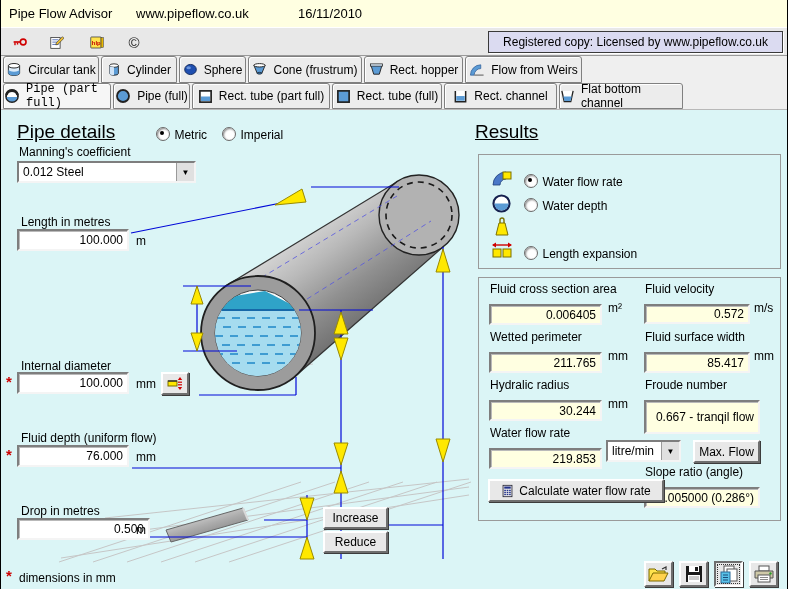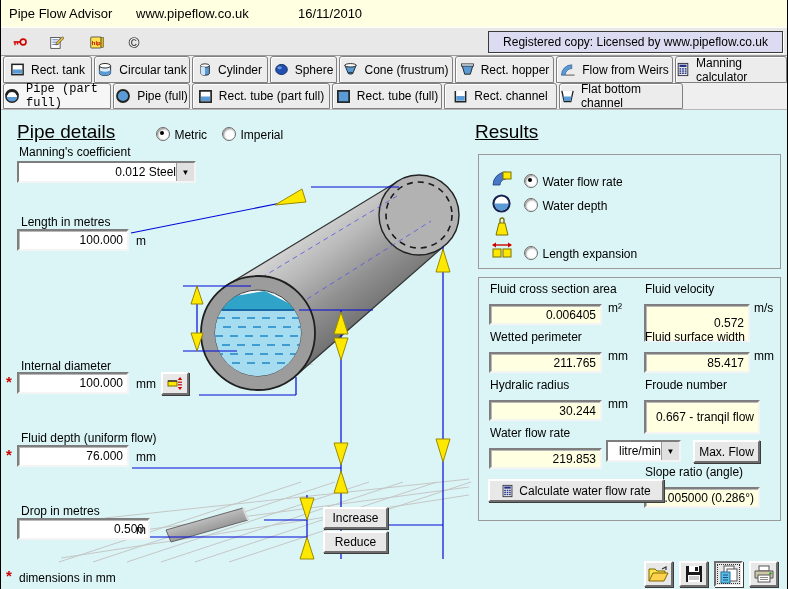--- a/index.html
+++ b/index.html
@@ -24,21 +24,21 @@
   .lbl{position:absolute;font-size:12px;color:#000;white-space:nowrap;z-index:2;}
   .head{position:absolute;font-size:19px;color:#000;text-decoration:underline;z-index:2;white-space:nowrap;}
   .fld{position:absolute;background:#fff;border:2px solid;border-color:#7e7e7e #f4f4f4 #f4f4f4 #7e7e7e;box-shadow:inset 1px 1px 0 #b9b9b9;font-size:12px;color:#000;display:flex;align-items:center;justify-content:flex-end;padding-right:4px;box-sizing:border-box;z-index:2;}
   .resfld{background:#FFFFE1;margin-top:7px;}
   .btn{position:absolute;background:#E8E8E8;border:2px solid;border-color:#ffffff #6e6e6e #6e6e6e #ffffff;box-shadow:1px 1px 0 #3c3c3c;font-size:12px;color:#000;display:flex;align-items:center;justify-content:center;gap:5px;box-sizing:border-box;z-index:2;padding:0;font-family:"Liberation Sans",sans-serif;}
   .radio{display:inline-block;width:12px;height:12px;border-radius:50%;background:#fff;border:1px solid #6a6a6a;box-shadow:inset 1px 1px 2px rgba(0,0,0,.45);position:relative;vertical-align:-2px;}
   .radio.sel::after{content:"";position:absolute;left:3px;top:3px;width:4px;height:4px;border-radius:50%;background:#000;}
   .radiolabel{font-size:12px;color:#000;}
   .req{position:absolute;color:#CC0000;font-size:15px;font-weight:bold;z-index:2;}
   .dd{position:absolute;background:#fff;border:2px solid;border-color:#7e7e7e #f4f4f4 #f4f4f4 #7e7e7e;box-sizing:border-box;display:flex;align-items:center;font-size:12px;z-index:2;}
-  .dd .txt{flex:1;padding-left:4px;white-space:nowrap;overflow:hidden;text-align:right;}
+  .dd .txt{flex:1;padding-left:4px;white-space:nowrap;overflow:hidden;}
   .dd .arrowbtn{width:17px;align-self:stretch;background:#E0E0E0;border-left:1px solid #9a9a9a;display:flex;align-items:center;justify-content:center;font-size:8px;color:#000;}
   .iconbtn{position:absolute;width:29px;height:26px;background:#E8E8E8;border:2px solid;border-color:#ffffff #6e6e6e #6e6e6e #ffffff;box-shadow:1px 1px 0 #3c3c3c;display:flex;align-items:center;justify-content:center;z-index:2;padding:0;}
   .iconbtn.pressed{border-color:#6e6e6e #ffffff #ffffff #6e6e6e;outline:1px dotted #333;outline-offset:-4px;}
 </style>
 </head>
 <body>
 
 <div id="app">
 
   <div id="titlebar">
@@ -72,27 +72,20 @@
         <text x="2.5" y="12" font-size="8" font-weight="bold" fill="#C00000" font-family="Liberation Sans,sans-serif">hlp</text>
       </svg>
     </button>
     <button class="toolbtn" style="left:120px">
       <span style="font-size:15px;color:#222;">©</span>
     </button>
     <div id="regbox">Registered copy: Licensed by www.pipeflow.co.uk</div>
   </div>
 
   <div id="tabs1" class="tabstrip">
-    <div class="tab" style="width:89px">
-      <svg width="15" height="15" viewBox="0 0 16 16">
-          <rect x="2" y="2.5" width="12" height="11" fill="#fff" stroke="#222" stroke-width="1.6"></rect>
-          <rect x="3.2" y="8" width="9.6" height="4.4" fill="#5B9BD5"></rect>
-        </svg>
-      <span>Rect. tank</span>
-    </div>
     <div class="tab" style="width:96px">
       <svg width="16" height="15" viewBox="0 0 16 16">
           <path d="M2 4 L2 12 A6 2.4 0 0 0 14 12 L14 4" fill="#dcecfa" stroke="#222"></path>
           <path d="M2 8 L2 12 A6 2.4 0 0 0 14 12 L14 8 A6 2.4 0 0 1 2 8" fill="#5B9BD5" stroke="none"></path>
           <ellipse cx="8" cy="4" rx="6" ry="2.4" fill="#fff" stroke="#222"></ellipse>
         </svg>
       <span>Circular tank</span>
     </div>
     <div class="tab" style="width:76px">
       <svg width="14" height="15" viewBox="0 0 16 16">
@@ -123,38 +116,20 @@
           <rect x="1.5" y="2" width="13" height="2.4" fill="#dcecfa" stroke="#222" stroke-width="0.8"></rect>
         </svg>
       <span>Rect. hopper</span>
     </div>
     <div class="tab" style="width:117px">
       <svg width="16" height="15" viewBox="0 0 16 16">
           <path d="M1 14 A11 11 0 0 1 12 3 L12 7 A7 7 0 0 0 5 14 Z" fill="#5B9BD5" stroke="#2f5f9a" stroke-width="0.8"></path>
           <line x1="5" y1="14" x2="15" y2="14" stroke="#888" stroke-width="1.6"></line>
         </svg>
       <span>Flow from Weirs</span>
-    </div>
-    <div class="tab" style="flex:1">
-      <svg width="14" height="15" viewBox="0 0 16 16">
-          <rect x="2.5" y="1" width="11" height="14" fill="#e8e8e8" stroke="#223"></rect>
-          <rect x="4" y="2.5" width="8" height="2.6" fill="#20308a"></rect>
-          <g fill="#20308a">
-            <rect x="4" y="6.5" width="2" height="1.6"></rect>
-            <rect x="7" y="6.5" width="2" height="1.6"></rect>
-            <rect x="10" y="6.5" width="2" height="1.6"></rect>
-            <rect x="4" y="9" width="2" height="1.6"></rect>
-            <rect x="7" y="9" width="2" height="1.6"></rect>
-            <rect x="10" y="9" width="2" height="1.6"></rect>
-            <rect x="4" y="11.5" width="2" height="1.6"></rect>
-            <rect x="7" y="11.5" width="2" height="1.6"></rect>
-            <rect x="10" y="11.5" width="2" height="1.6"></rect>
-          </g>
-        </svg>
-      <span>Manning calculator</span>
     </div>
   </div>
 
   <div id="tabs2" class="tabstrip">
     <div class="tab active" style="width:108px">
       <svg width="16" height="16" viewBox="0 0 16 16">
           <circle cx="8" cy="8" r="6" fill="#fff" stroke="#222" stroke-width="1.8"></circle>
           <path d="M2.6 9 A5.5 5.5 0 0 0 13.4 9 Z" fill="#5B9BD5"></path>
           <path d="M2.4 7 A5.8 5.8 0 0 1 13.6 7" fill="none" stroke="#222" stroke-width="2.6"></path>
         </svg>
@@ -367,21 +342,21 @@
     </svg>
     <span class="abs" style="left:523px;top:134px;z-index:3"><span class="radio"></span> <span class="radiolabel">Length expansion</span></span>
 
     <div class="abs" style="left:477px;top:167px;width:301px;height:242px;border:1px solid #9a9a9a;z-index:2"></div>
 
     <div class="lbl" style="left:489px;top:172px;z-index:3">Fluid cross section area</div>
     <div class="fld resfld" style="left:488px;top:187px;width:113px;height:21px;z-index:3">0.006405</div>
     <div class="lbl" style="left:607px;top:191px;z-index:3">m²</div>
 
     <div class="lbl" style="left:644px;top:172px;z-index:3">Fluid velocity</div>
-    <div class="fld resfld" style="left:643px;top:187px;width:106px;height:38px;z-index:3">0.572</div>
+    <div class="fld resfld" style="left:643px;top:187px;width:106px;height:20px;z-index:3">0.572</div>
     <div class="lbl" style="left:753px;top:191px;z-index:3">m/s</div>
 
     <div class="lbl" style="left:489px;top:220px;z-index:3">Wetted perimeter</div>
     <div class="fld resfld" style="left:488px;top:235px;width:113px;height:21px;z-index:3">211.765</div>
     <div class="lbl" style="left:607px;top:239px;z-index:3">mm</div>
 
     <div class="lbl" style="left:644px;top:220px;z-index:3">Fluid surface width</div>
     <div class="fld resfld" style="left:643px;top:235px;width:106px;height:21px;z-index:3">85.417</div>
     <div class="lbl" style="left:753px;top:239px;z-index:3">mm</div>
 

